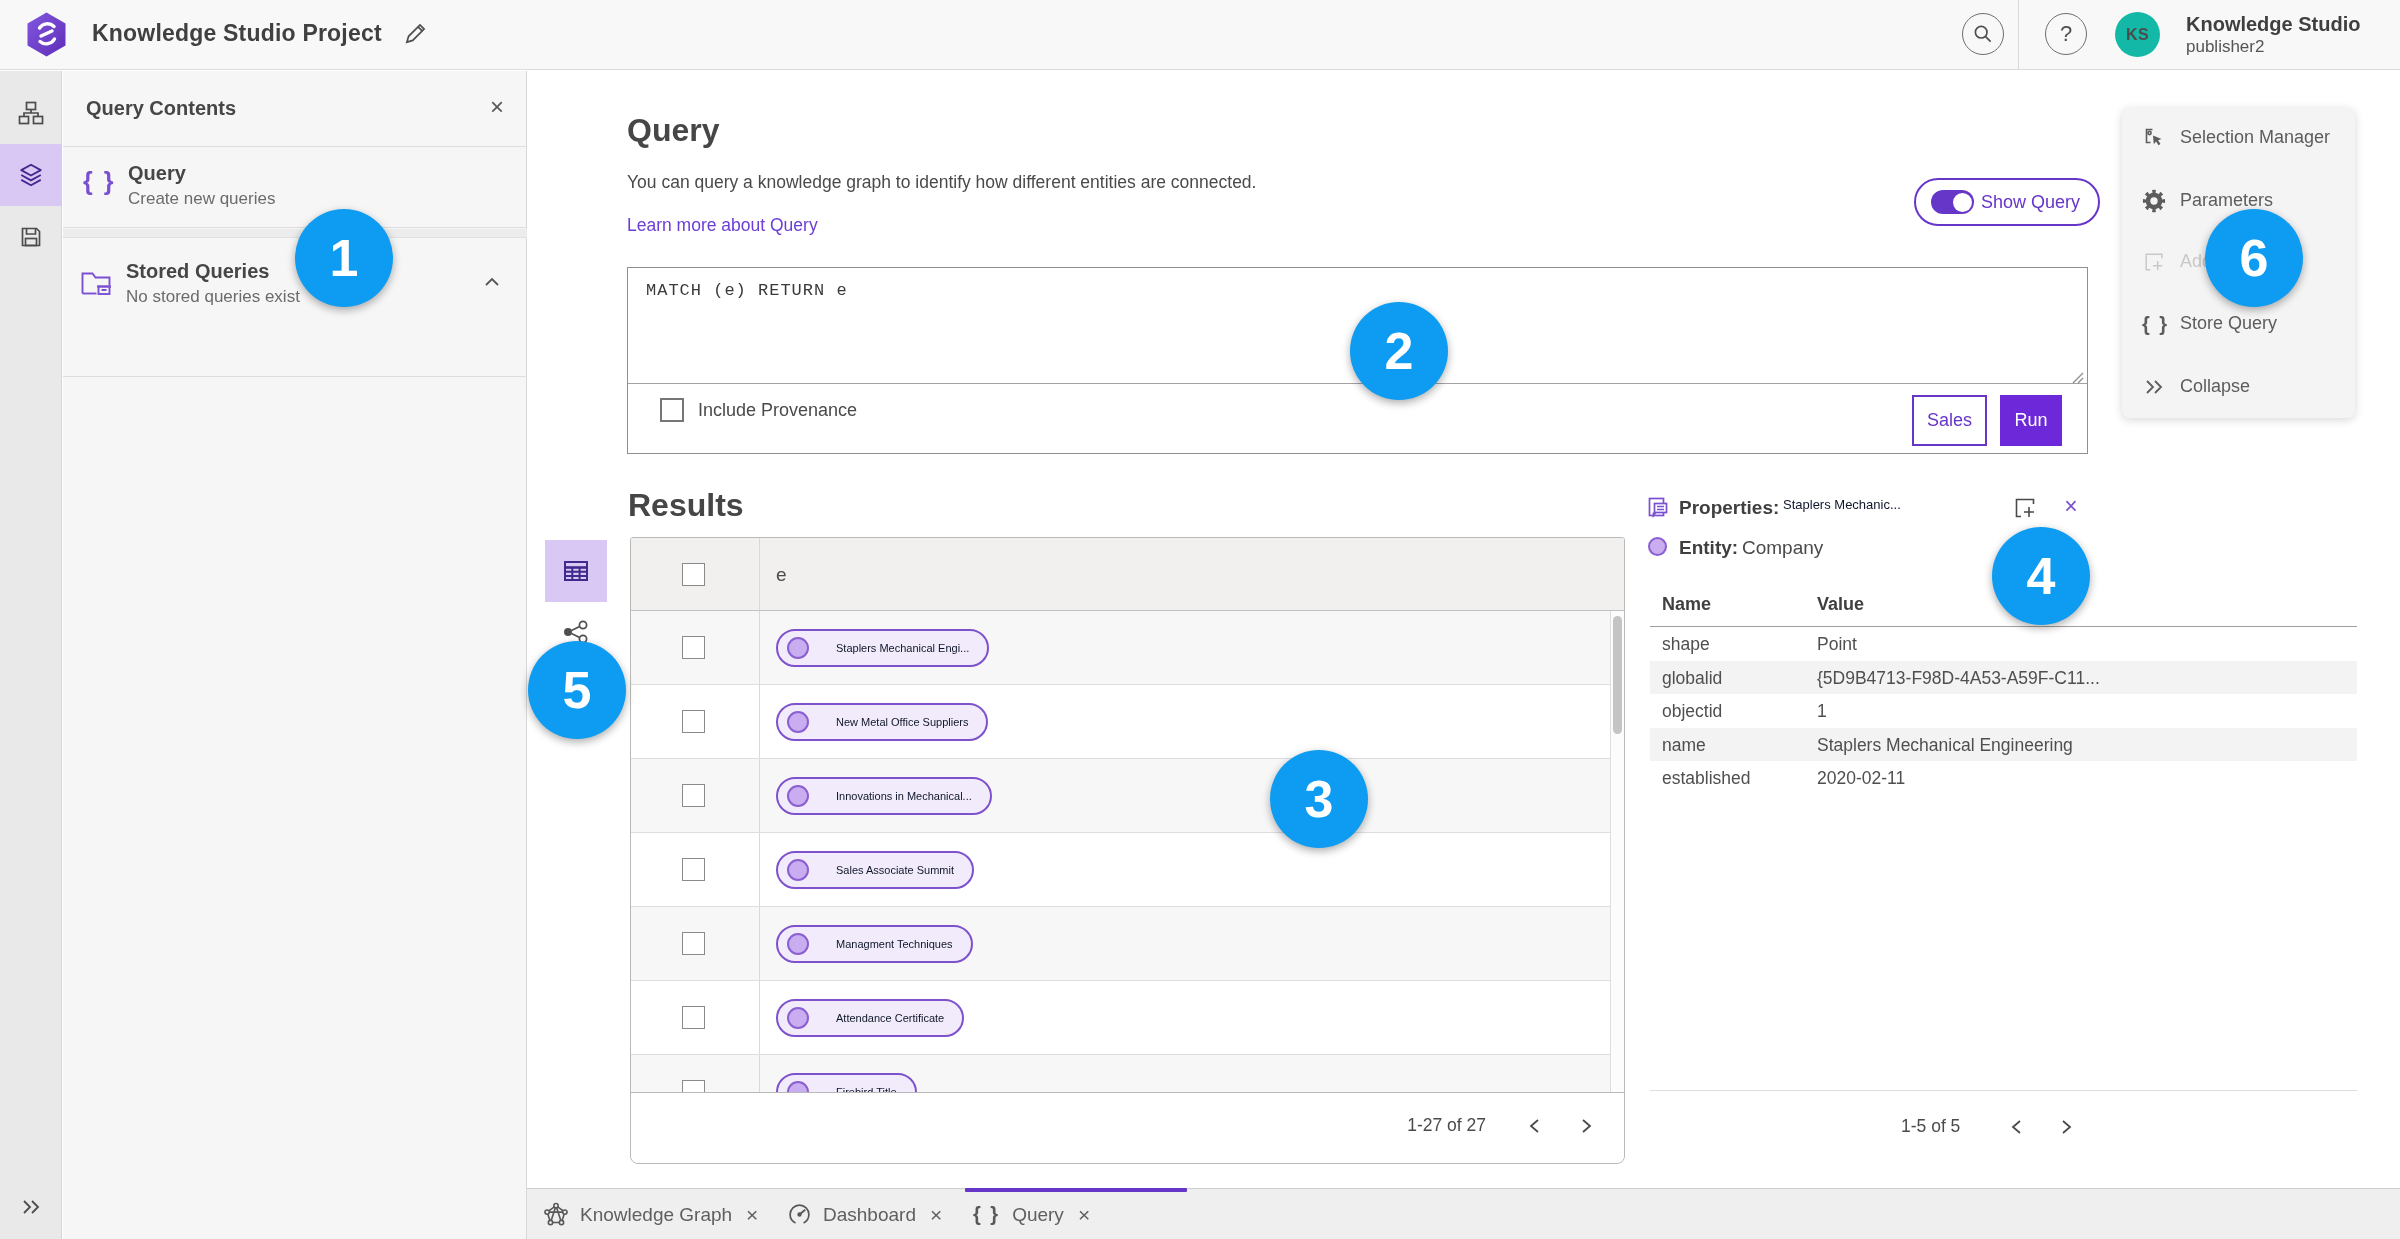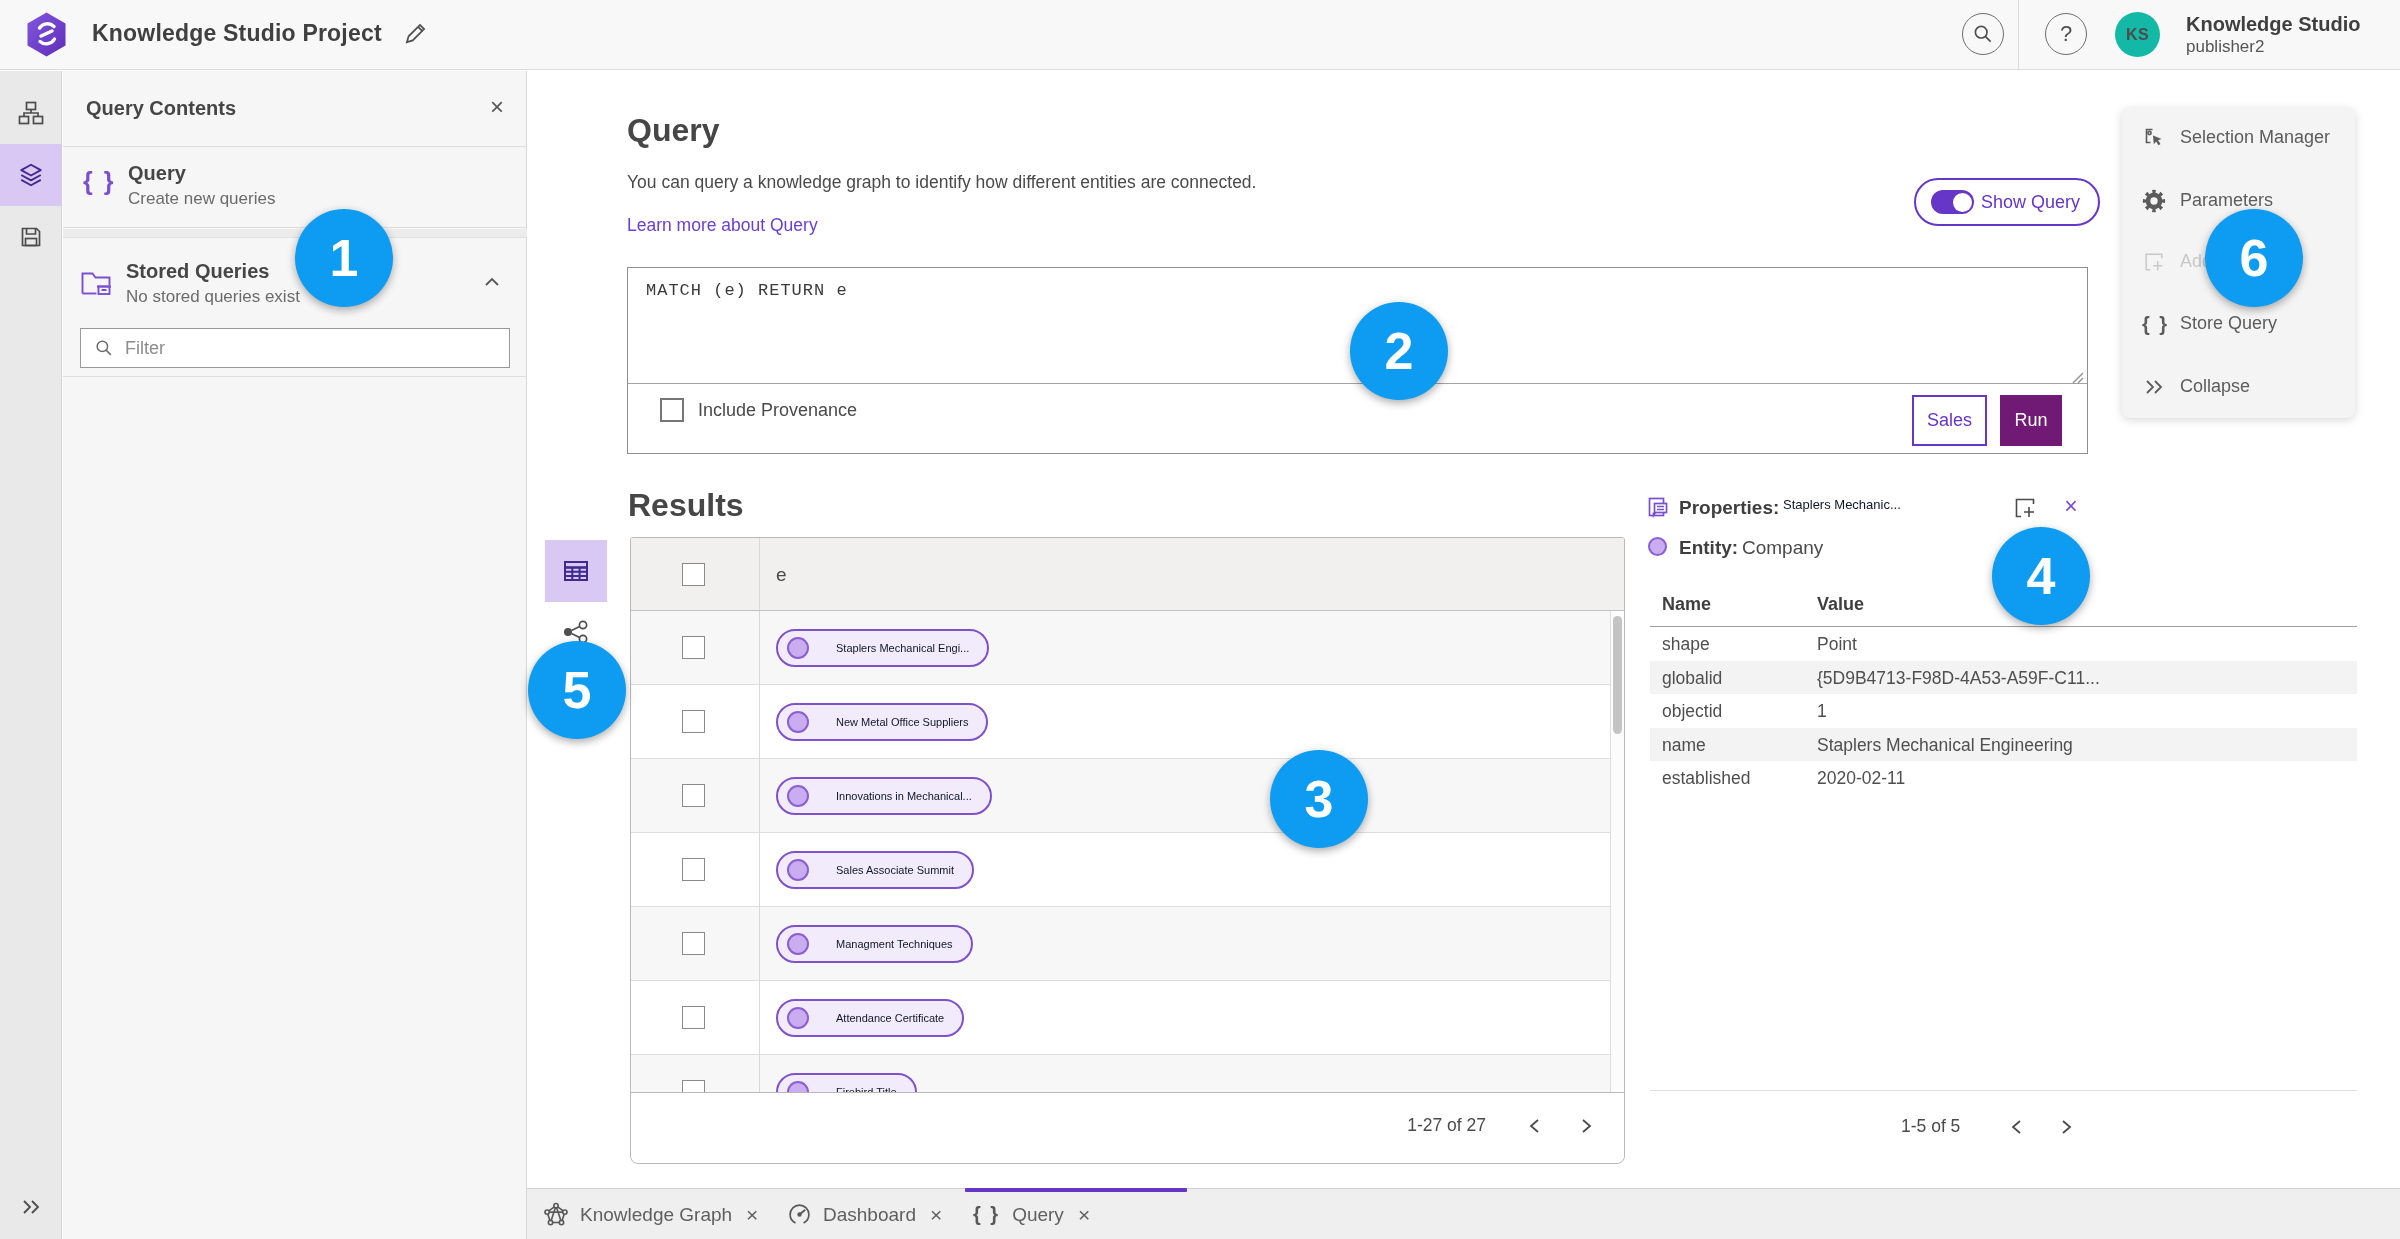--- a/index.html
+++ b/index.html
@@ -56,21 +56,21 @@
   #q-toggle .switch { position:relative; margin-left:15px; width:43px; height:24px; background:#6636c9; border-radius:12px; flex:0 0 auto; }
   #q-toggle .knob { position:absolute; right:2.5px; top:2.5px; width:19px; height:19px; border-radius:50%; background:#ffffff; }
   #q-toggle .tlabel { margin-left:7px; font-size:18px; color:#6636c9; }
   #q-box { position:absolute; left:627px; top:267px; width:1461px; height:187px; border:1px solid #8f8f8f; background:#ffffff; }
   #q-code { position:absolute; left:0; top:0; width:1459px; height:116px; border:none; border-bottom:1px solid #a3a3a3; resize:none; outline:none; font-family:"Liberation Mono","DejaVu Sans Mono",monospace; font-size:17px; color:#3a3a3a; padding:13px 18px; background:transparent; letter-spacing:1px; }
   #q-resize { position:absolute; right:3px; top:104px; width:12px; height:12px; color:#8f8f8f; }
   #q-check-row { position:absolute; left:32px; top:130px; display:flex; align-items:center; }
   .checkbox { width:24px; height:24px; border:2px solid #767676; background:#ffffff; }
   #q-check-label { margin-left:14px; font-size:18px; color:#4a4a4a; }
   #q-clear { position:absolute; left:1284px; top:127px; width:75px; height:51px; border:2px solid #6636c9; background:#ffffff; color:#6636c9; font-size:18px; font-family:"Liberation Sans",sans-serif; display:flex; align-items:center; justify-content:center; }
-  #q-run { position:absolute; left:1372px; top:127px; width:62px; height:51px; border:none; background:#701a75; color:#ffffff; font-size:18px; font-family:"Liberation Sans",sans-serif; display:flex; align-items:center; justify-content:center; }
+  #q-run { position:absolute; left:1372px; top:127px; width:62px; height:51px; border:none; background:#6d28d9; color:#ffffff; font-size:18px; font-family:"Liberation Sans",sans-serif; display:flex; align-items:center; justify-content:center; }
 
   
   #r-title { position:absolute; left:628px; top:487px; font-size:32px; font-weight:700; color:#464646; }
   #r-table-btn { position:absolute; left:545px; top:540px; width:62px; height:62px; background:#d9c7f4; color:#3f2a8e; display:flex; align-items:center; justify-content:center; }
   #r-graph-btn { position:absolute; left:545px; top:602px; width:62px; height:60px; color:#4f4f4f; display:flex; align-items:center; justify-content:center; }
   #r-table { position:absolute; left:630px; top:537px; width:995px; height:627px; border:1px solid #b9b9b9; border-radius:3px 3px 8px 8px; background:#ffffff; }
   #r-head { position:absolute; left:0; top:0; width:993px; height:73px; background:#f1f0ee; border-bottom:1px solid #c2c2c2; border-radius:2px 2px 0 0; }
   .r-colsep { position:absolute; left:128px; top:0; width:1px; height:100%; background:#d9d9d9; }
   #r-head .checkbox2 { position:absolute; left:51px; top:25px; }
   .checkbox2 { width:23px; height:23px; border:1.5px solid #8a8a8a; background:#ffffff; }
@@ -240,27 +240,20 @@
         <rect x="18.5" y="19.5" width="11" height="7.5"></rect>
         <path d="M17 19.5 h14 M21.5 23 h5"></path>
       </svg>
       <div id="lp-stored-text">
         <div class="lp-item-title">Stored Queries</div>
         <div class="lp-item-sub">No stored queries exist</div>
       </div>
       <svg id="lp-stored-chevron" viewBox="0 0 18 18" fill="none" stroke="currentColor" stroke-width="1.8">
         <polyline points="3,12 9,6 15,12"></polyline>
       </svg>
-    </div>
-    <div id="lp-filter">
-      <svg width="18" height="18" viewBox="0 0 20 20" fill="none" stroke="currentColor" stroke-width="1.7">
-        <circle cx="8.2" cy="8.2" r="5.8"></circle>
-          <path d="M12.6 12.6 L17.6 17.6"></path>
-      </svg>
-      <input type="text" placeholder="Filter" style="">
     </div>
     <div class="lp-divider" id="lp-bottom-divider"></div>
   </div>
 
   <div id="q-title">Query</div>
   <div id="q-desc">You can query a knowledge graph to identify how different entities are connected.</div>
   <a id="q-link" href="#">Learn more about Query</a>
   <div id="q-toggle">
     <div class="switch">
         <div class="knob"></div>

